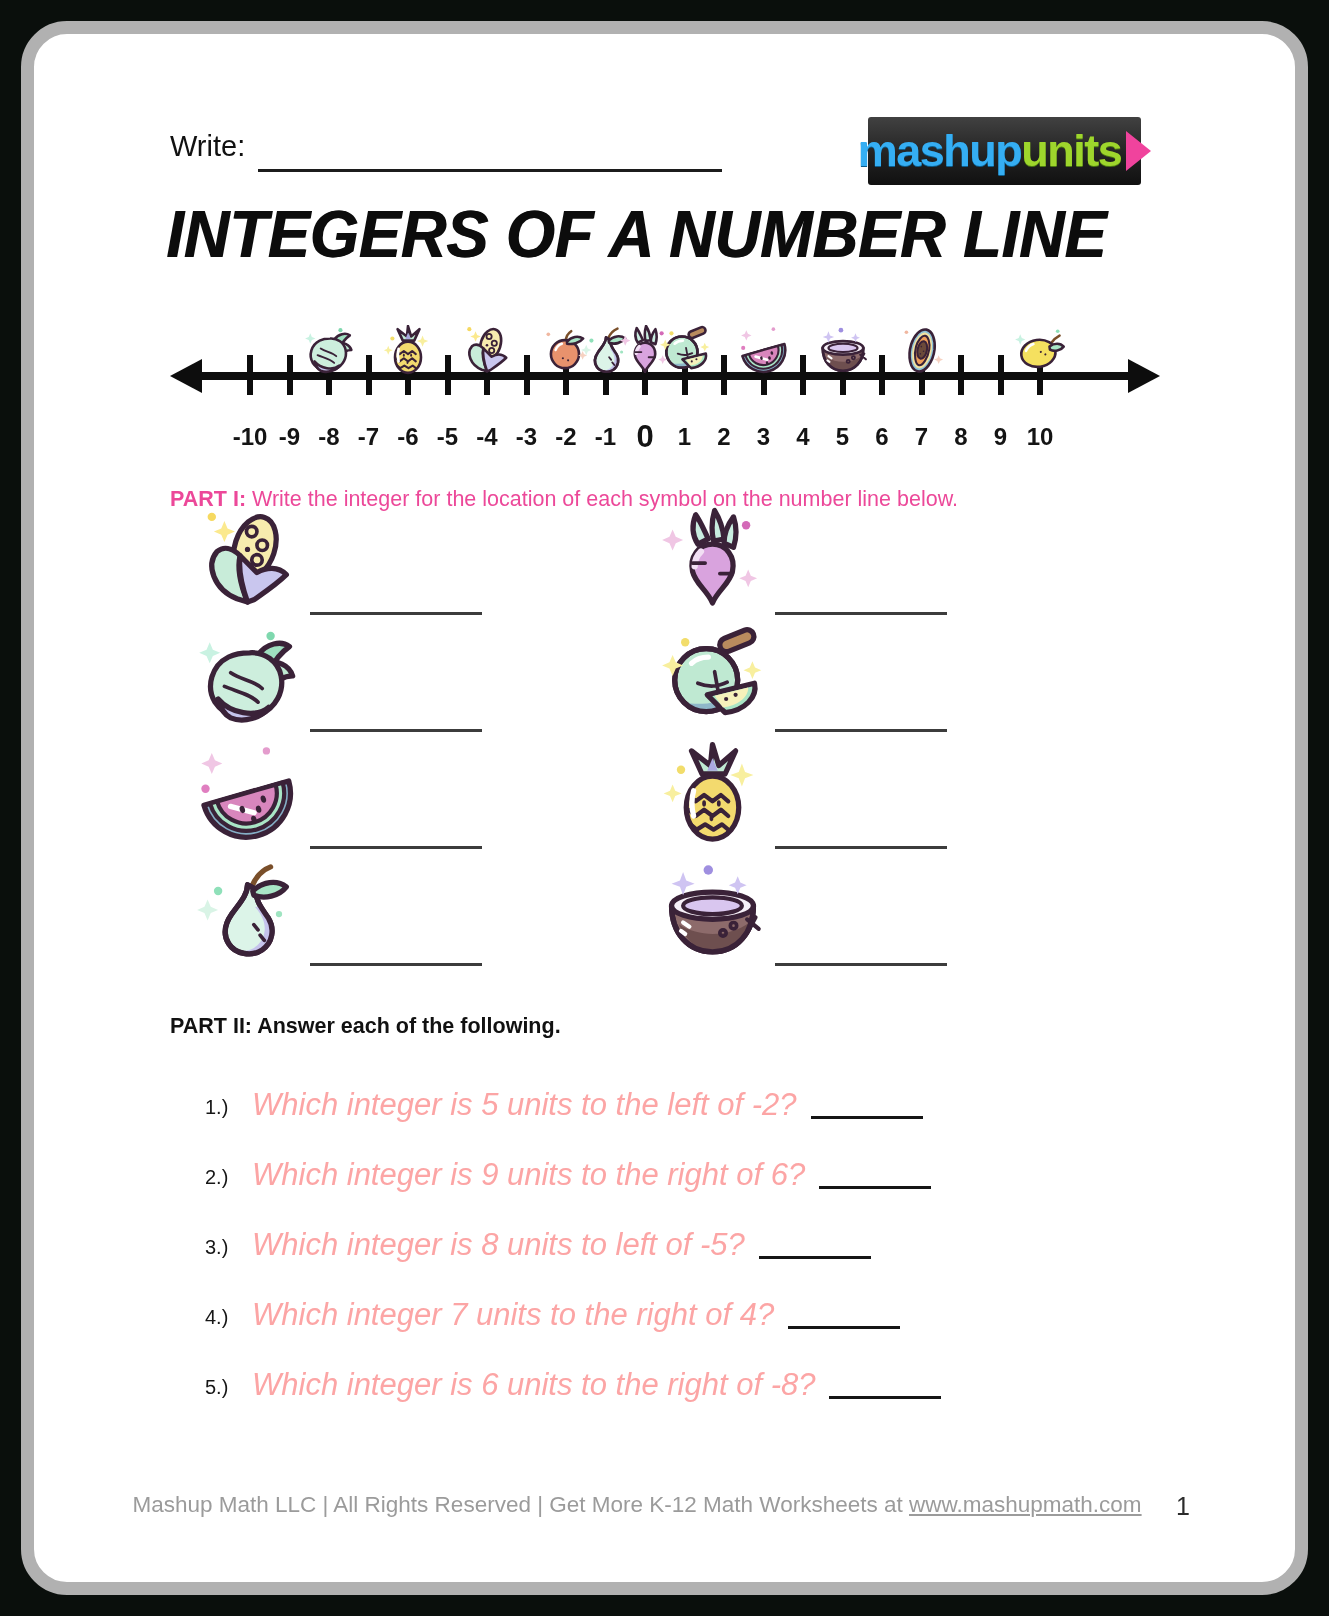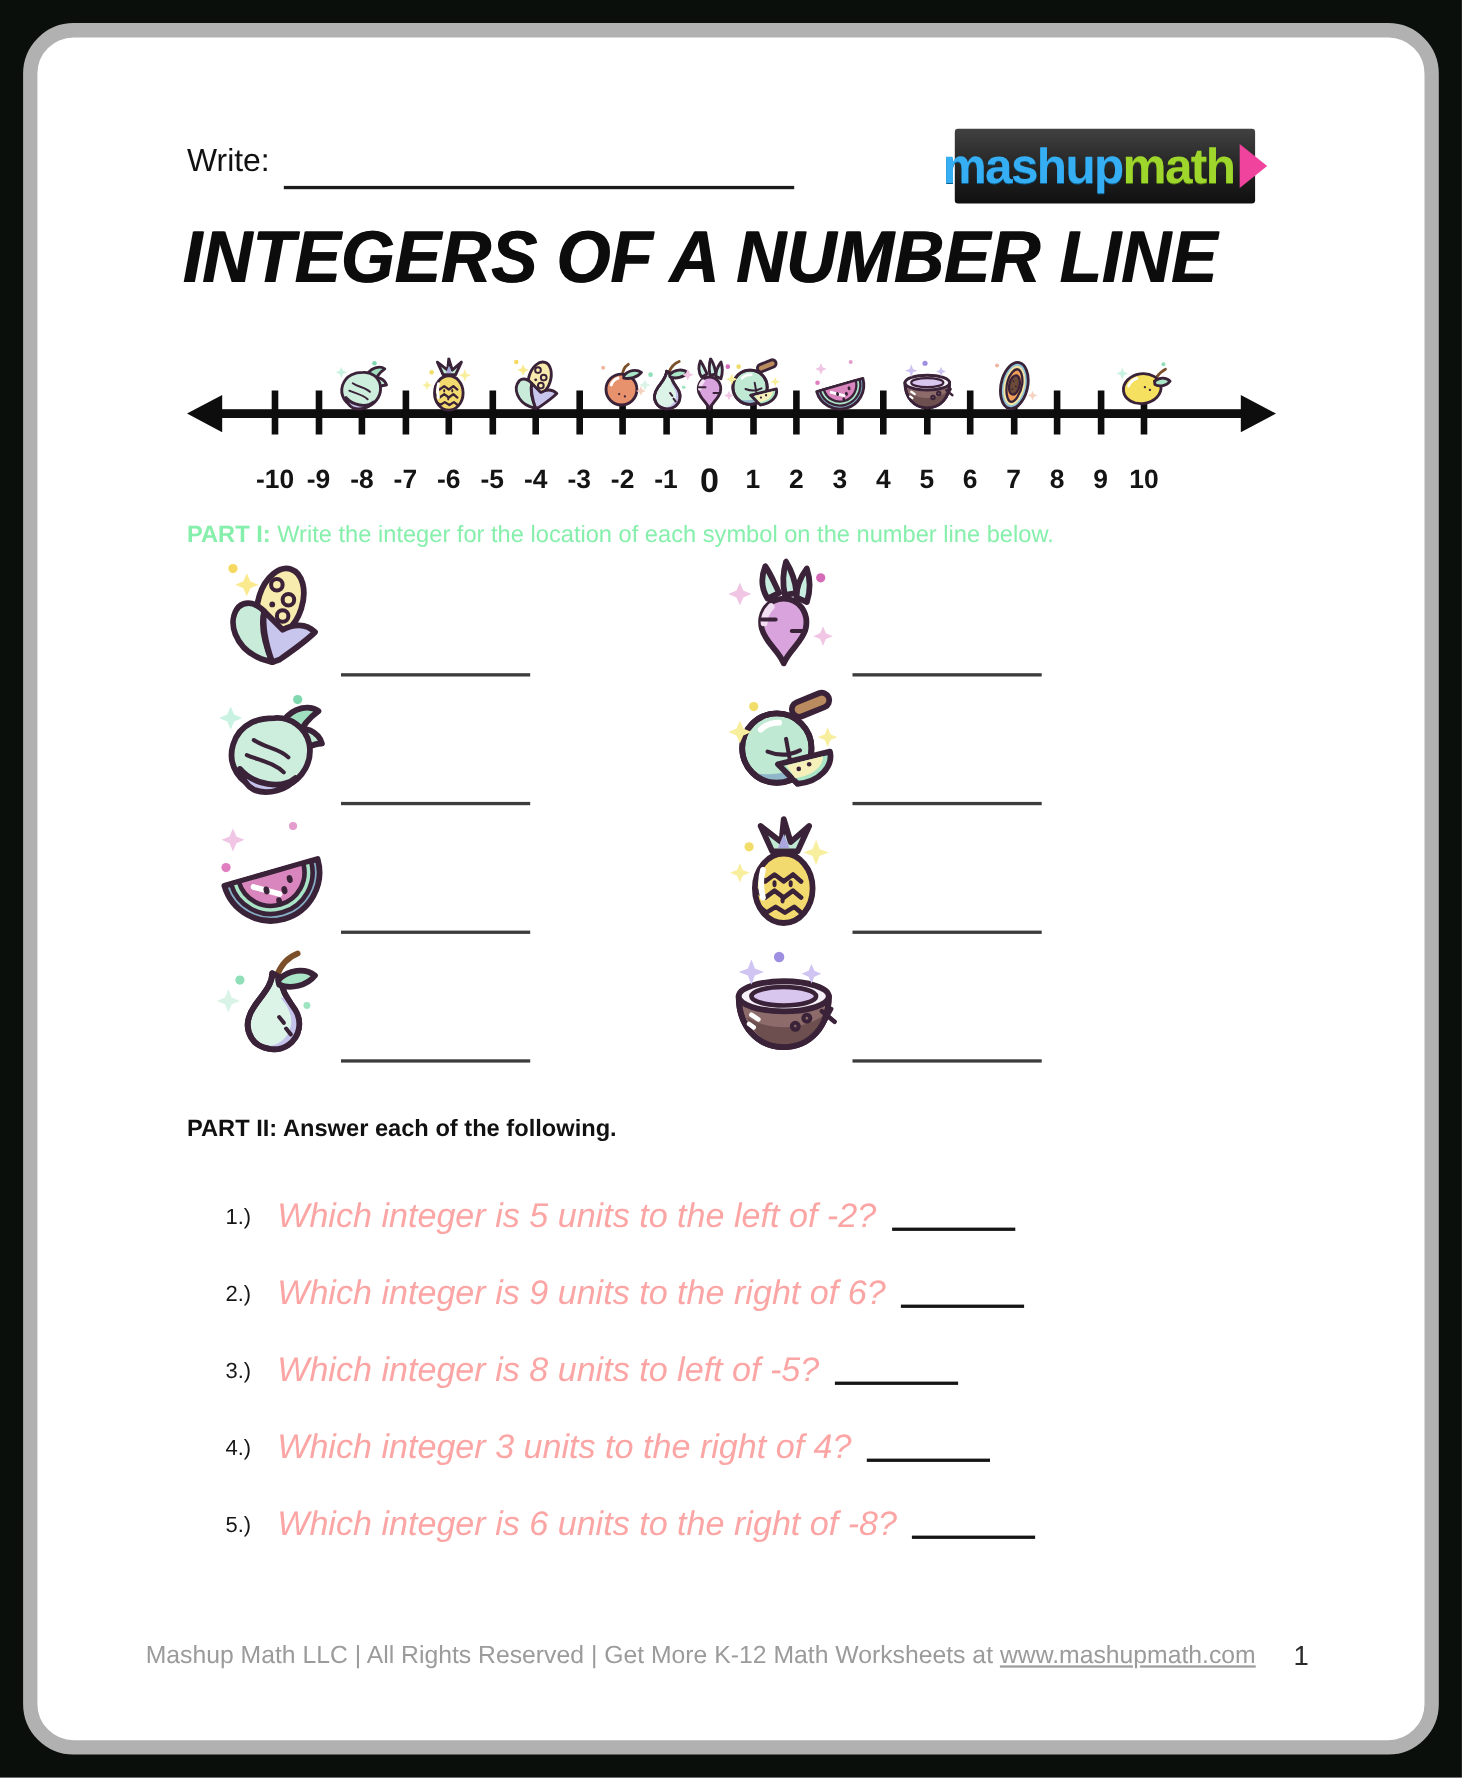--- a/index.html
+++ b/index.html
@@ -33,21 +33,21 @@
   .nl-bar{position:absolute;left:28px;right:28px;top:67px;height:8px;background:#0d0d0d;}
   .nl-arrow-left{position:absolute;left:0;top:54px;width:0;height:0;border-right:32px solid #0d0d0d;border-top:17px solid transparent;border-bottom:17px solid transparent;}
   .nl-arrow-right{position:absolute;right:0;top:54px;width:0;height:0;border-left:32px solid #0d0d0d;border-top:17px solid transparent;border-bottom:17px solid transparent;}
   .nl-track{position:absolute;left:80px;top:0;width:790px;height:130px;}
   .nl-tick{position:absolute;top:50px;width:6px;height:40px;background:#0d0d0d;transform:translateX(-50%);}
   .nl-label{position:absolute;top:90px;transform:translateX(-50%);font-size:24px;font-weight:bold;color:#141414;white-space:nowrap;margin-top:28px;}
   .nl-zero{font-size:31px;top:86px;}
   .nl-marker{position:absolute;top:20px;width:52px;height:52px;transform:translateX(-50%);}
   .nl-marker svg{width:100%;height:100%;display:block;}
   
-  .p1-head{position:absolute;left:170px;top:474px;font-size:21.5px;color:#86efac;}
+  .p1-head{position:absolute;left:170px;top:487px;font-size:21.5px;color:#ec4899;}
   .p1-head b{font-weight:bold;}
   .p1-grid{position:absolute;left:170px;top:500px;width:990px;display:grid;grid-template-columns:430px 430px;grid-auto-rows:117px;}
   .p1-cell{display:flex;align-items:flex-end;padding-left:25px;box-sizing:border-box;}
   .p1-cell.right{padding-left:60px;}
   .p1-icon{width:105px;height:112px;}
   .p1-icon svg{width:100%;height:100%;display:block;}
   .p1-blank{width:172px;height:0;border-bottom:3px solid #3c3c3c;margin-left:10px;margin-bottom:2px;}
   
   .p2-head{position:absolute;left:170px;top:1014px;font-size:21.5px;font-weight:bold;color:#111;}
   .p2-list{position:absolute;left:170px;top:1058px;width:1000px;}
@@ -63,21 +63,21 @@
 </head>
 <body>
 
 <div class="frame"></div>
 
 <span class="name-label">Write:</span>
 <div class="name-line"></div>
 
 <div class="logo">
   <span class="w1">mashup</span>
-    <span class="w2">math</span>
+    <span class="w2">units</span>
     <span class="tri"></span>
 </div>
 
 <div class="title">INTEGERS OF A NUMBER LINE</div>
 
 <div class="nl-wrap">
   <div class="nl-arrow-left"></div>
   <div class="nl-arrow-right"></div>
   <div class="nl-bar"></div>
   <div class="nl-track">
@@ -469,21 +469,21 @@
       <div class="q-text">Which integer is 9 units to the right of 6?</div>
       <div class="q-blank"></div>
     </div>
     <div class="q-row">
       <div class="q-num">3.)</div>
       <div class="q-text">Which integer is 8 units to left of -5?</div>
       <div class="q-blank"></div>
     </div>
     <div class="q-row">
       <div class="q-num">4.)</div>
-      <div class="q-text">Which integer 3 units to the right of 4?</div>
+      <div class="q-text">Which integer 7 units to the right of 4?</div>
       <div class="q-blank"></div>
     </div>
     <div class="q-row">
       <div class="q-num">5.)</div>
       <div class="q-text">Which integer is 6 units to the right of -8?</div>
       <div class="q-blank"></div>
     </div>
   </div>
 
 <div class="footer">

